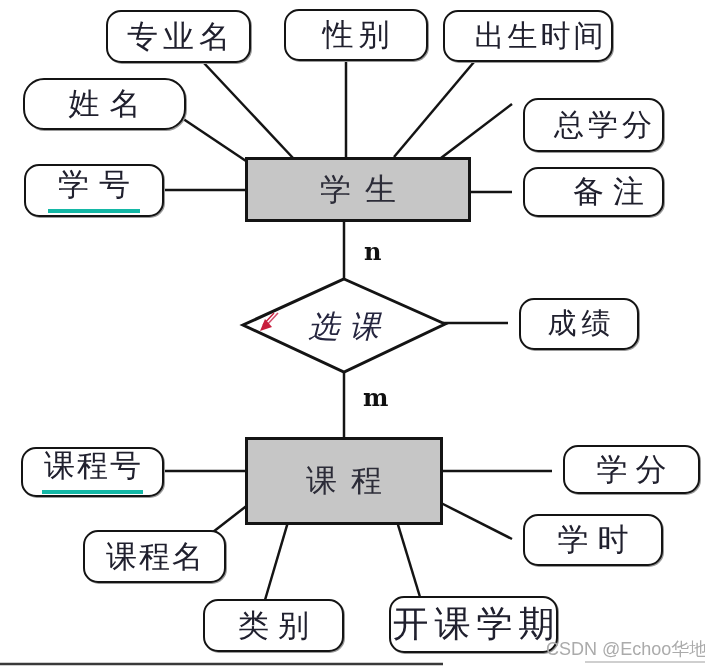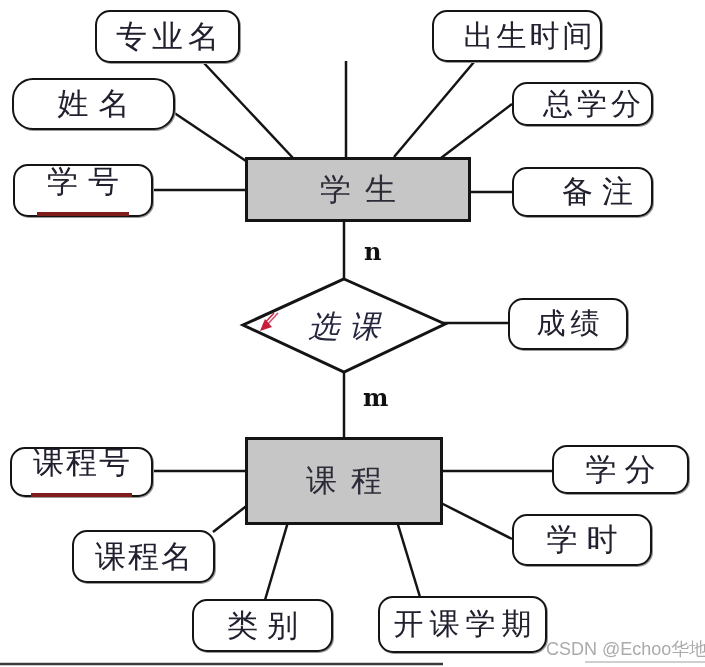--- a/index.html
+++ b/index.html
@@ -17,24 +17,25 @@
     background:#ffffff;
     border:2.6px solid #141414;
     border-radius:15px;
     display:flex;align-items:center;justify-content:center;
     font-size:31px;
     color:#20202e;
     letter-spacing:5px;
     text-indent:5px;
     white-space:nowrap;
     box-shadow:1px 1px 0 #9a9a9a;
+    margin-left:11px;
   }
   .attr .pk{
-    border-bottom:4px solid #7f1d1d;
-    padding-bottom:15px;
+    border-bottom:4px solid #14b8a6;
+    padding-bottom:9px;
     line-height:1.0;
   }
   .entity{
     position:absolute;
     box-sizing:border-box;
     background:#c6c6c6;
     border:3px solid #141414;
     display:flex;align-items:center;justify-content:center;
     font-size:31px;
     color:#2c2c38;
@@ -69,30 +70,30 @@
     font-family:"Liberation Sans","DejaVu Sans",sans-serif;
     font-size:18px;
     color:#ababab;
     white-space:nowrap;
   }
   
   .b-major    {left:95px;  top:10px;  width:145px; height:53px;}
   .b-gender   {left:273px; top:9px;   width:144px; height:52px;}
   .b-birth    {left:432px; top:10px;  width:170px; height:52px; letter-spacing:3px; text-indent:3px; font-size:30px;padding-left:22px;}
   .b-name     {left:12px;  top:78px;  width:163px; height:52px; letter-spacing:10px; text-indent:10px;border-radius:21px;}
-  .b-tcredit  {left:512px; top:82px;  width:141px; height:44px; letter-spacing:4px; text-indent:4px; font-size:30px;padding-left:19px;}
+  .b-tcredit  {left:512px; top:98px;  width:141px; height:54px; letter-spacing:4px; text-indent:4px; font-size:30px;padding-left:19px;}
   .b-sid      {left:13px;  top:164px; width:140px; height:53px; letter-spacing:10px; text-indent:10px;}
   .b-remark   {left:512px; top:167px; width:141px; height:50px; letter-spacing:9px; text-indent:9px;padding-left:30px;}
   .b-score    {left:508px; top:298px; width:120px; height:52px; font-size:29px;}
   .b-cid      {left:10px;  top:447px; width:143px; height:50px; letter-spacing:2px; text-indent:2px;}
   .b-credit   {left:552px; top:445px; width:137px; height:49px; letter-spacing:8px; text-indent:8px;}
   .b-cname    {left:72px;  top:530px; width:143px; height:53px; letter-spacing:2px; text-indent:2px;}
   .b-hours    {left:512px; top:514px; width:140px; height:52px; letter-spacing:9px; text-indent:9px;}
   .b-category {left:192px; top:599px; width:141px; height:53px; letter-spacing:9px; text-indent:9px;justify-content:center;}
-  .b-semester {left:378px; top:596px; width:169px; height:57px; letter-spacing:6px; text-indent:6px; font-size:30px;}
+  .b-semester {left:378px; top:596px; width:169px; height:57px; letter-spacing:6px; text-indent:6px; font-size:36px;}
   .e-student  {left:245px; top:157px; width:226px; height:65px;}
   .e-course   {left:245px; top:437px; width:198px; height:88px;}
 </style>
 </head>
 <body>
 
 <div id="canvas">
 
   <svg id="wires" width="705" height="667" viewBox="0 0 705 667">
     <g stroke="#141414" stroke-width="2.5" fill="none">
@@ -120,20 +121,23 @@
       <polygon points="260,331 272,327 265,319" fill="#c81e3c"></polygon>
     </g>
     <g>
       <line x1="0" y1="664" x2="443" y2="664" stroke="#3a3a3a" stroke-width="2.6"></line>
       <line x1="585" y1="662" x2="705" y2="662" stroke="#cfcfcf" stroke-width="2"></line>
     </g>
   </svg>
 
   <div class="attr b-major">
     <span>专业名</span>
+  </div>
+  <div class="attr b-gender">
+    <span>性别</span>
   </div>
   <div class="attr b-birth">
     <span>出生时间</span>
   </div>
   <div class="attr b-name">
     <span>姓名</span>
   </div>
   <div class="attr b-tcredit">
     <span>总学分</span>
   </div>

